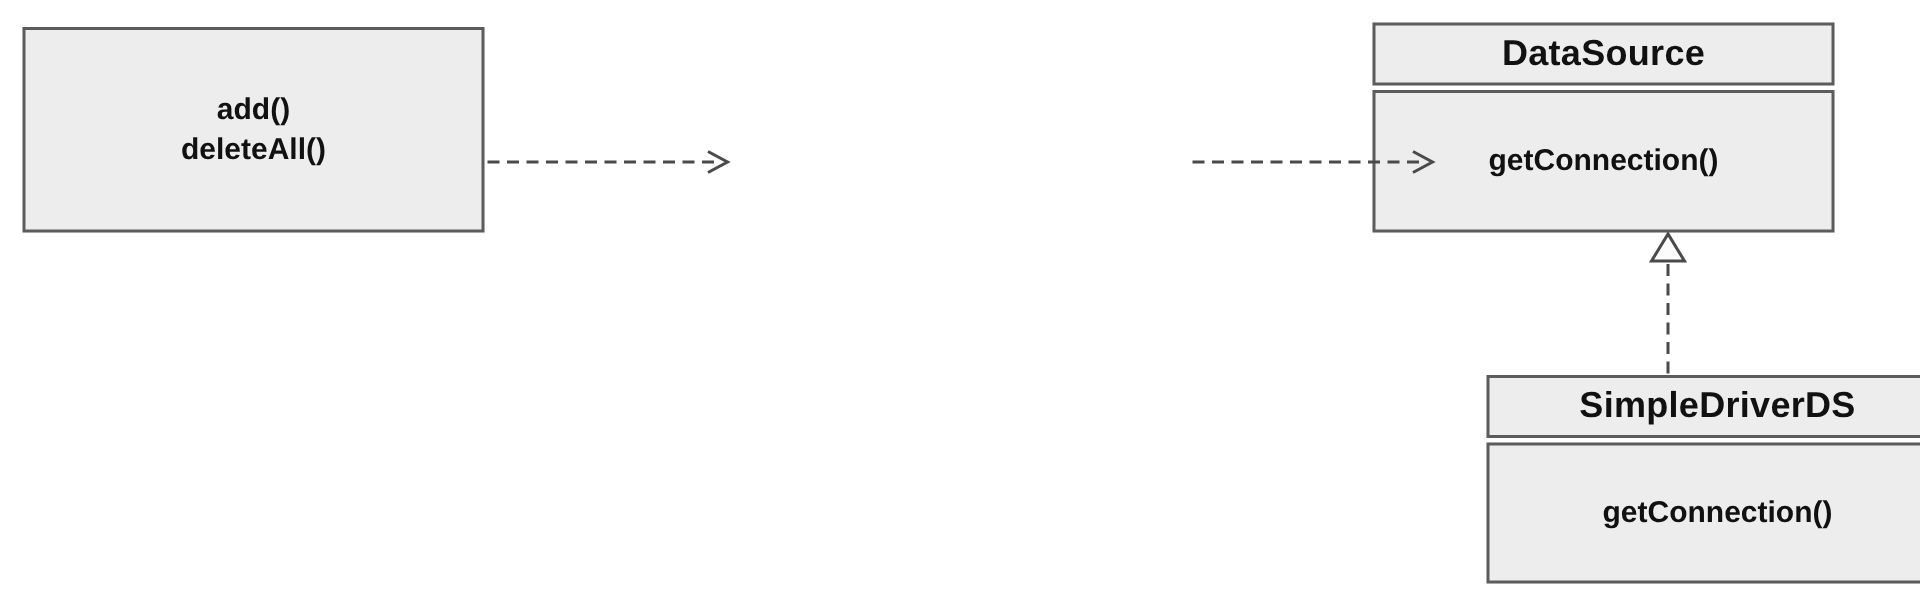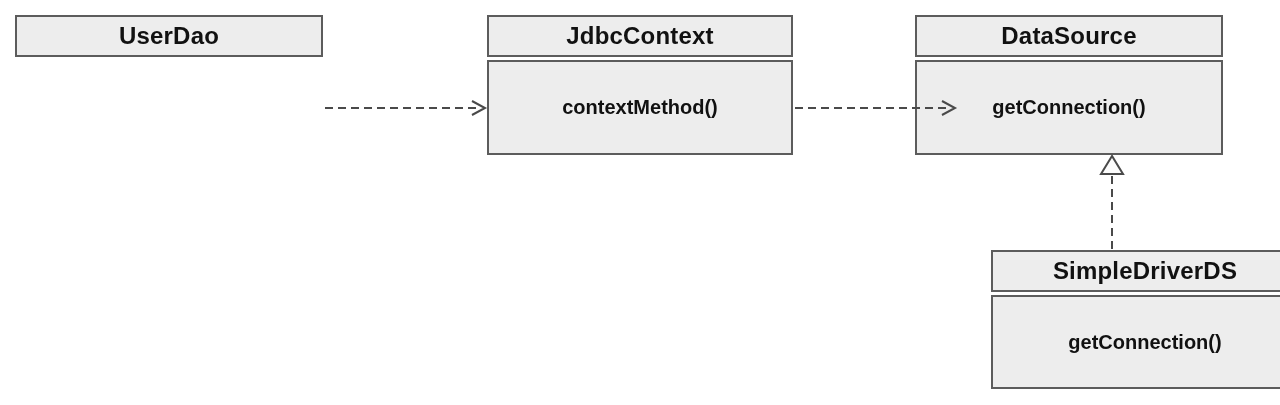--- a/index.html
+++ b/index.html
@@ -60,29 +60,26 @@
     height: 405px;
     pointer-events: none;
   }
 </style>
 </head>
 <body>
 
 <div class="canvas">
 
   <div class="cls" style="left:15px; top:15px; width:308px; height:140px;">
-    <div class="cls-header">UserDao</div>
+    <div class="cls-body">
+      <div class="method">add()</div>
+      <div class="method">deleteAll()</div>
+    </div>
   </div>
 
-  <div class="cls" style="left:487px; top:15px; width:306px; height:140px;">
-    <div class="cls-header">JdbcContext</div>
-    <div class="cls-body">
-      <div class="method">contextMethod()</div>
-    </div>
-  </div>
 
   <div class="cls" style="left:915px; top:15px; width:308px; height:140px;">
     <div class="cls-header">DataSource</div>
     <div class="cls-body">
       <div class="method">getConnection()</div>
     </div>
   </div>
 
   <div class="cls" style="left:991px; top:250px; width:308px; height:139px;">
     <div class="cls-header">SimpleDriverDS</div>

